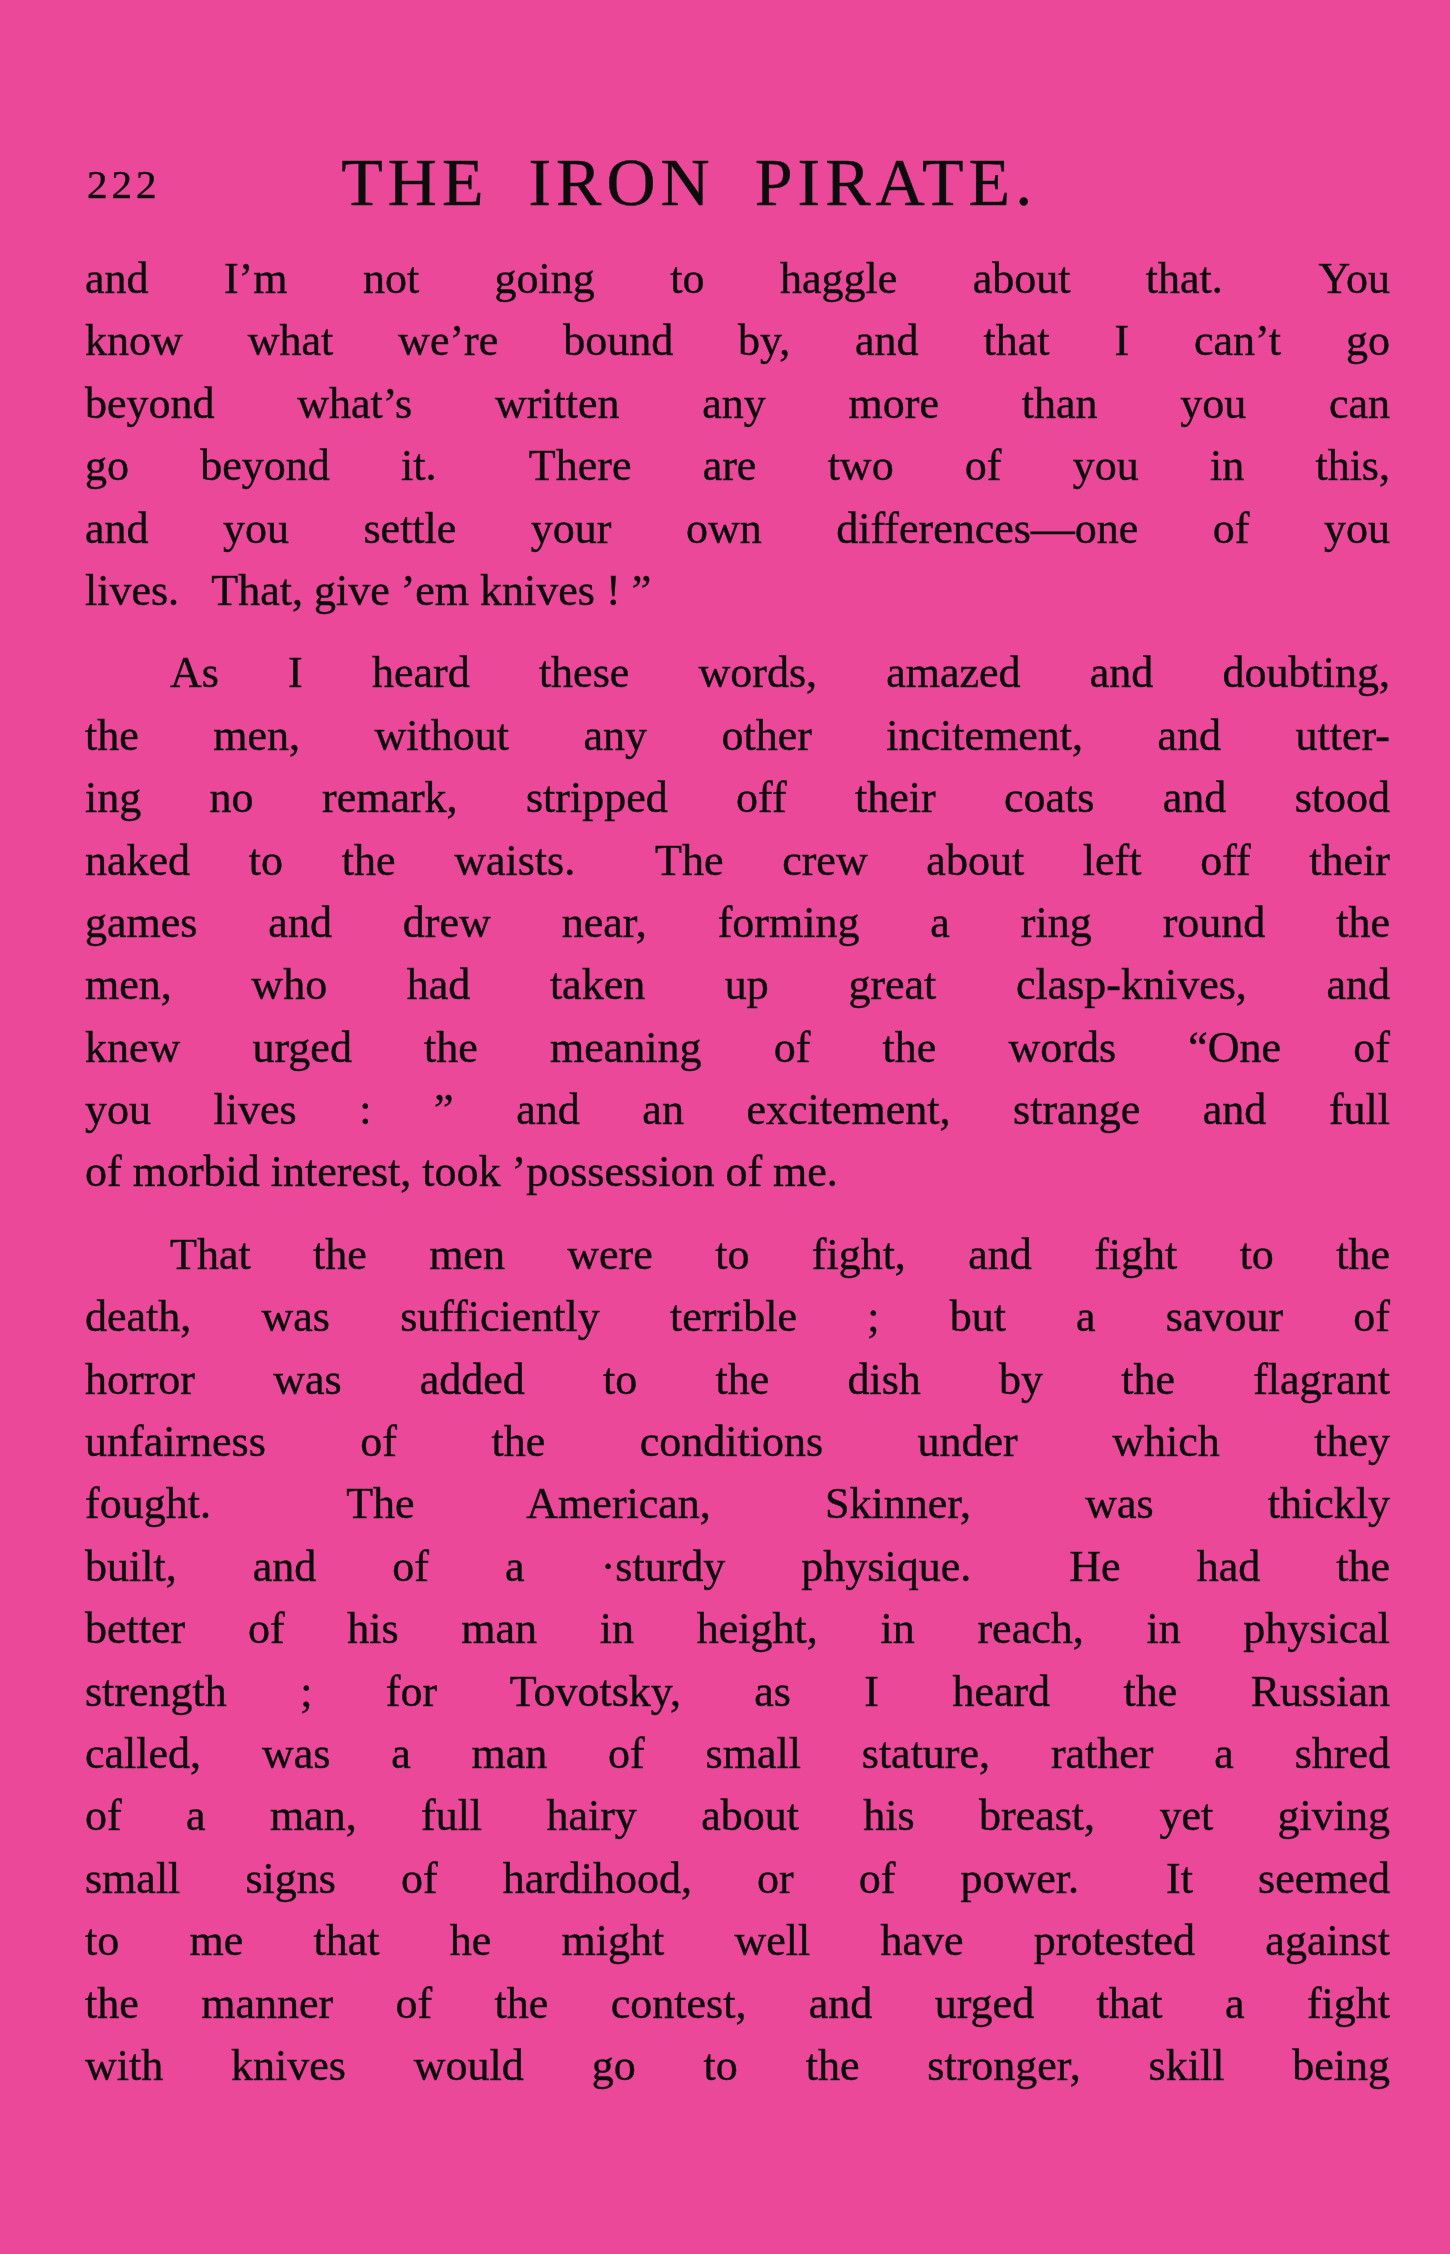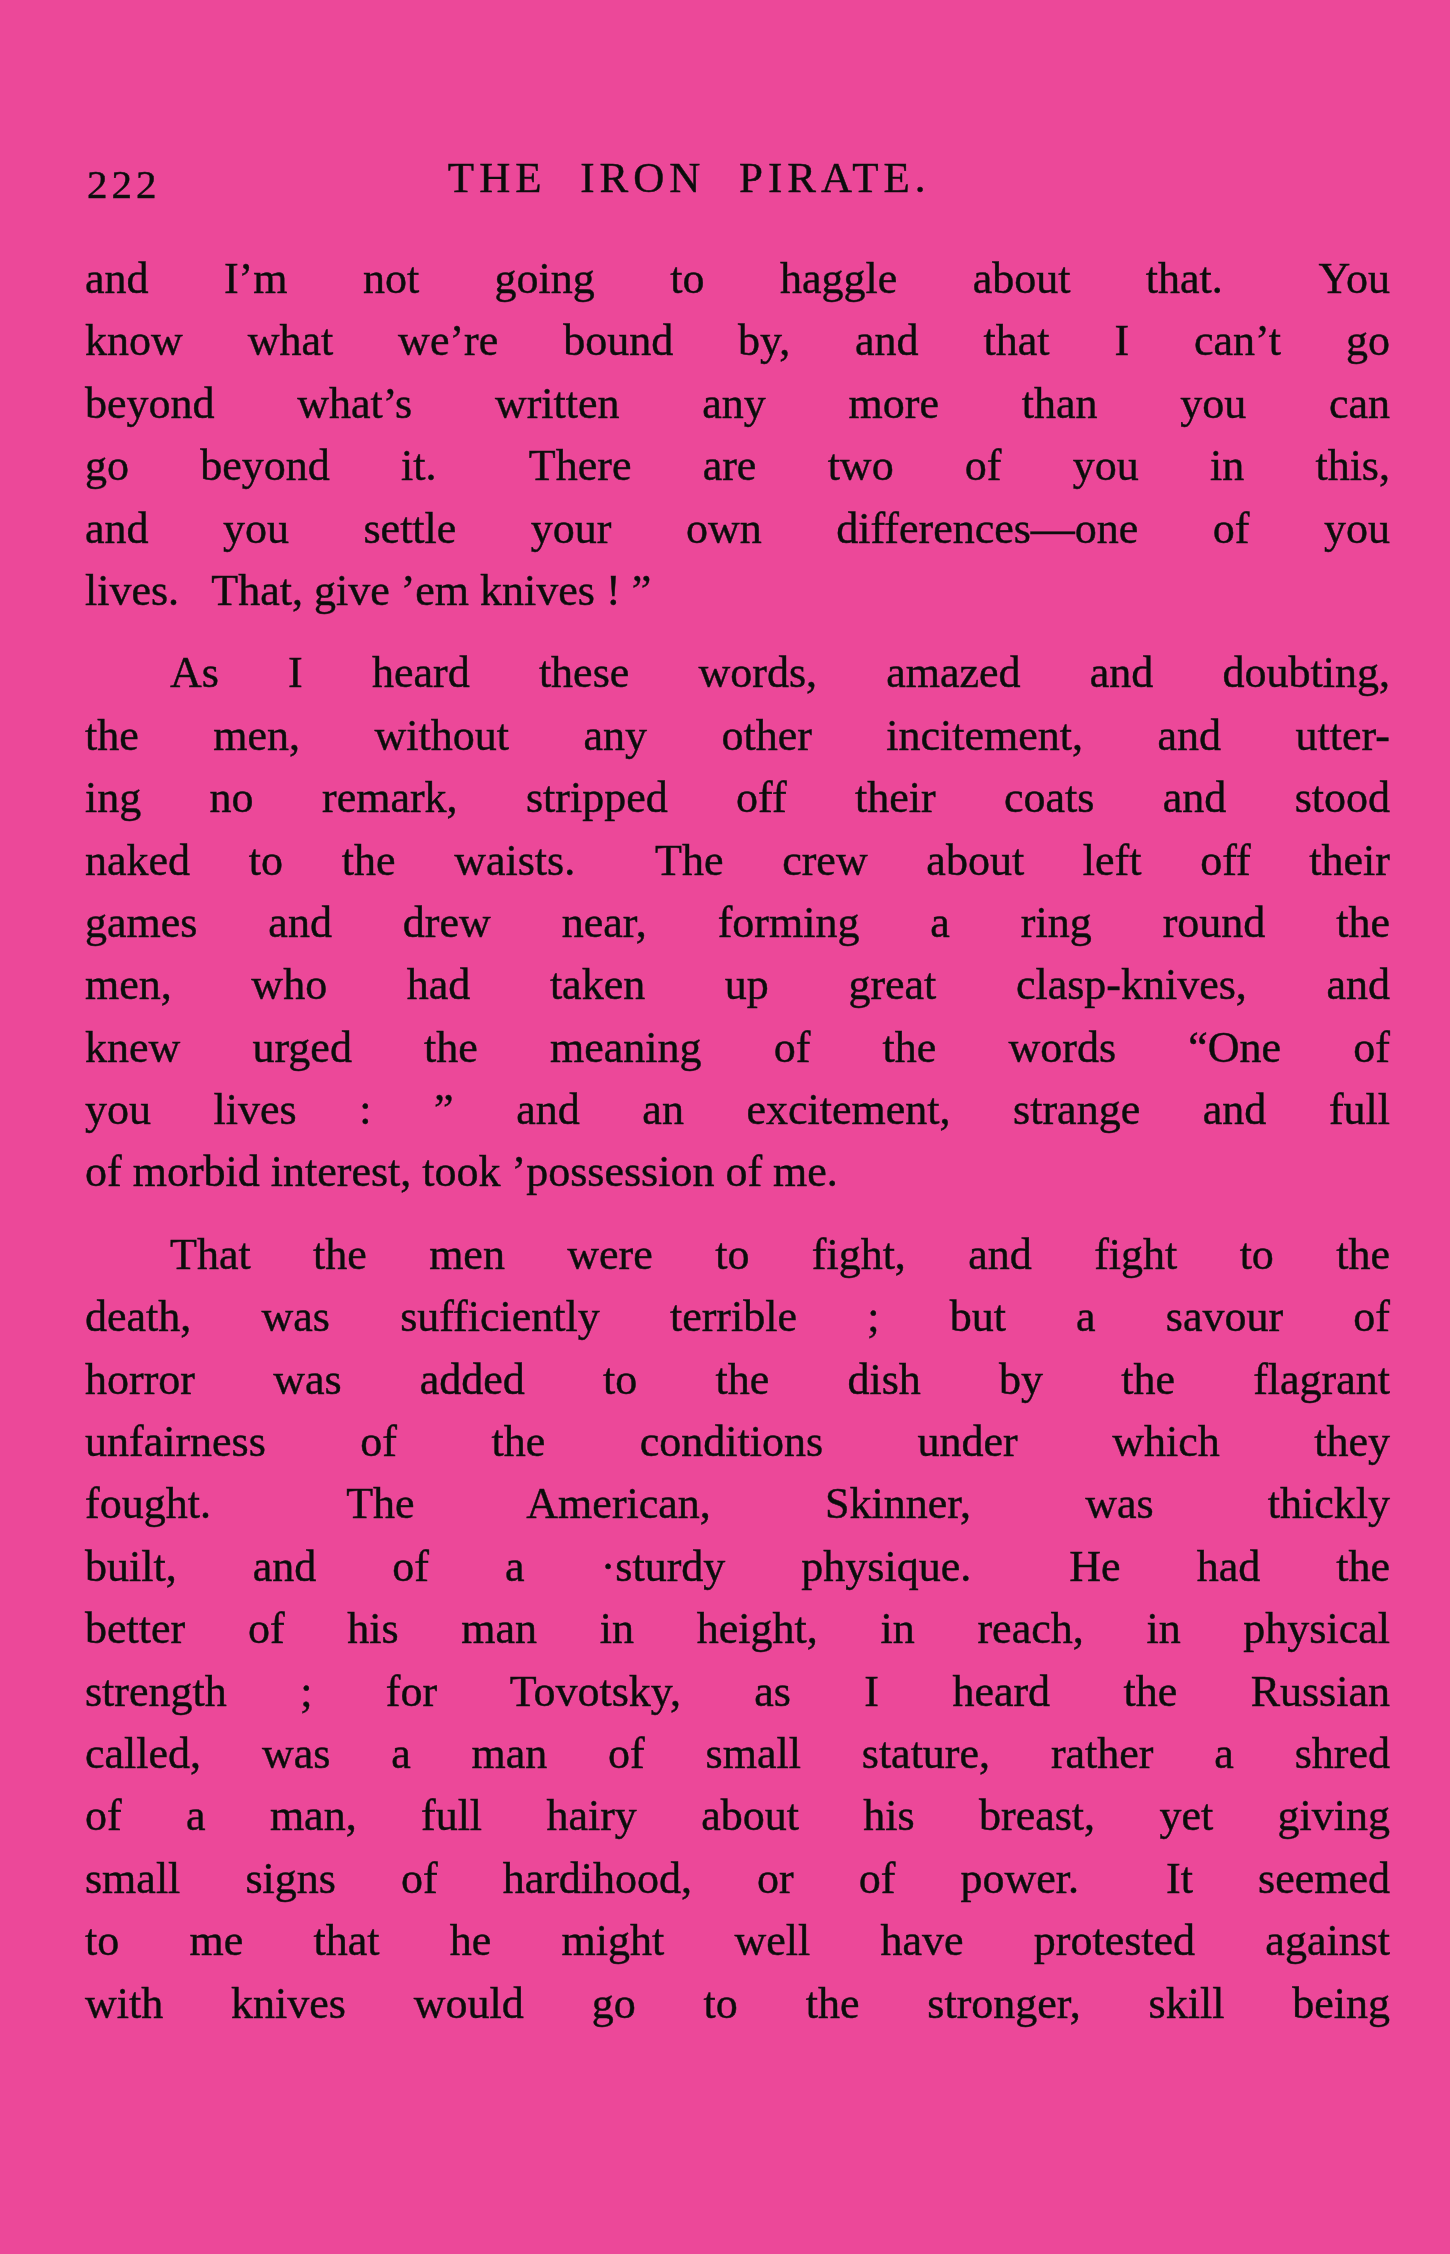--- a/index.html
+++ b/index.html
@@ -31,23 +31,23 @@
     position: absolute;
     left: 2px;
     top: 16px;
     font-size: 41px;
     letter-spacing: 4px;
     line-height: 1;
   }
   .running-title {
     position: absolute;
     left: 46.3%;
-    top: 8px;
+    top: 0;
     transform: translateX(-50%);
-    font-size: 43px;
+    font-size: 68px;
     line-height: 1;
     letter-spacing: 5px;
     word-spacing: 18px;
     white-space: nowrap;
   }
   .text-block {
     position: absolute;
     top: 248px;
     left: 85px;
     width: 1305px;
@@ -104,16 +104,17 @@
     <div class="line">horror was added to the dish by the flagrant</div>
     <div class="line">unfairness of the conditions under which they</div>
     <div class="line">fought.  The American, Skinner, was thickly</div>
     <div class="line">built, and of a ·sturdy physique.  He had the</div>
     <div class="line">better of his man in height, in reach, in physical</div>
     <div class="line">strength ; for Tovotsky, as I heard the Russian</div>
     <div class="line">called, was a man of small stature, rather a shred</div>
     <div class="line">of a man, full hairy about his breast, yet giving</div>
     <div class="line">small signs of hardihood, or of power.  It seemed</div>
     <div class="line">to me that he might well have protested against</div>
+    <div class="line">the manner of the contest, and urged that a fight</div>
     <div class="line">with knives would go to the stronger, skill being</div>
   </div>
 
 </div>
 
 </body></html>

